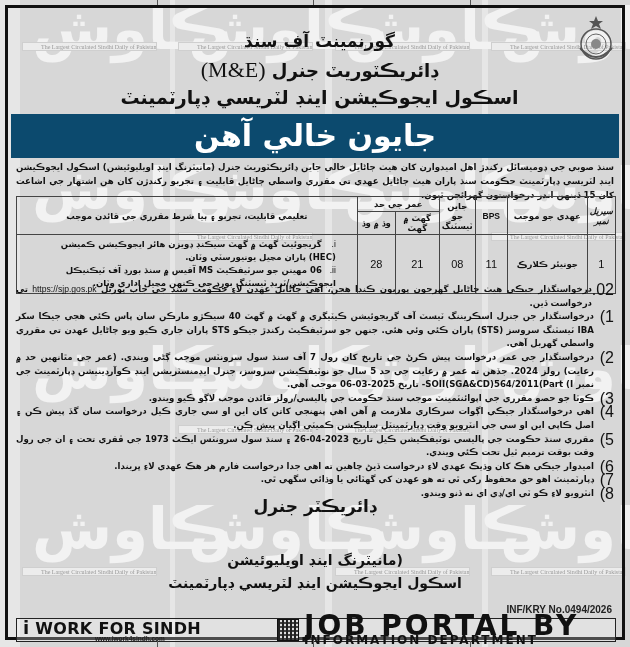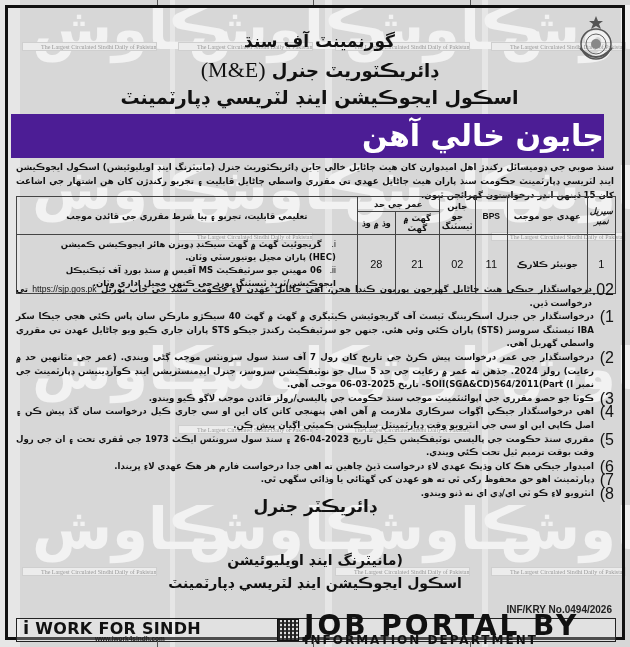--- a/index.html
+++ b/index.html
@@ -21,21 +21,21 @@
   .ad-inner { position: absolute; inset: 0; }
 
   .emblem { position: absolute; right: 6px; top: 6px; width: 40px; height: 50px; }
 
   .hdr { position: absolute; left: 9px; right: 0; text-align: center; font-family: "DejaVu Sans", sans-serif; font-weight: bold; color: #111; direction: rtl; }
   .hdr.l1 { top: 23px; font-size: 17px; }
   .hdr.l2 { top: 49px; font-size: 18px; }
   .hdr.l2 .latin { font-family: "Liberation Serif", serif; font-weight: normal; font-size: 22px; }
   .hdr.l3 { top: 78px; font-size: 19px; }
 
-  .banner { position: absolute; left: 3px; right: 18px; top: 106px; height: 44px; background: #4c1d95; color: #fff; text-align: right; direction: rtl; font-weight: bold; font-size: 30px; line-height: 44px; }
+  .banner { position: absolute; left: 3px; right: 3px; top: 106px; height: 44px; background: #0c4a6e; color: #fff; text-align: center; direction: rtl; font-weight: bold; font-size: 30px; line-height: 44px; }
 
   .intro { position: absolute; left: 8px; right: 8px; top: 152px; direction: rtl; text-align: justify; font-size: 8.6px; line-height: 14px; font-weight: bold; }
 
   
   table.vac { position: absolute; left: 8px; right: 8px; top: 188px; width: 600px; border-collapse: collapse; direction: rtl; font-size: 8.5px; background: transparent; }
   table.vac th, table.vac td { border: 1px solid #444; text-align: center; vertical-align: middle; font-weight: bold; }
   table.vac th { height: 15px; padding: 1px 2px; }
   table.vac td.num { font-family: "Liberation Sans", sans-serif; font-weight: normal; font-size: 11px; }
   table.vac td.qual { text-align: right; padding: 3px 21px; line-height: 13px; font-size: 8.5px; }
   .qual .mk { font-family: "Liberation Sans", sans-serif; font-weight: normal; display: inline-block; width: 14px; }
@@ -146,21 +146,21 @@
         <tr>
           <th style="width:44px;">گهٽ ۾ گهٽ</th>
           <th style="width:38px;">وڌ ۾ وڌ</th>
         </tr>
       </thead>
       <tbody>
         <tr>
           <td class="num">1</td>
           <td>جونيئر ڪلارڪ</td>
           <td class="num">11</td>
-          <td class="num">02</td>
+          <td class="num">08</td>
           <td class="num">21</td>
           <td class="num">28</td>
           <td class="qual">
             <div>
               <span class="mk">i.</span><span>گريجوئيٽ گهٽ ۾ گهٽ سيڪنڊ ڊويزن هائر ايجوڪيشن ڪميشن (HEC) پاران مڃيل يونيورسٽي وٽان.</span>
             </div>
             <div>
               <span class="mk">ii.</span><span>06 مهينن جو سرٽيفڪيٽ MS آفيس ۾ سنڌ بورڊ آف ٽيڪنيڪل ايجوڪيشن/ٽريڊ ٽيسٽنگ بورڊ جي ڪنهن مڃيل اداري وٽان.</span>
             </div>
           </td>

